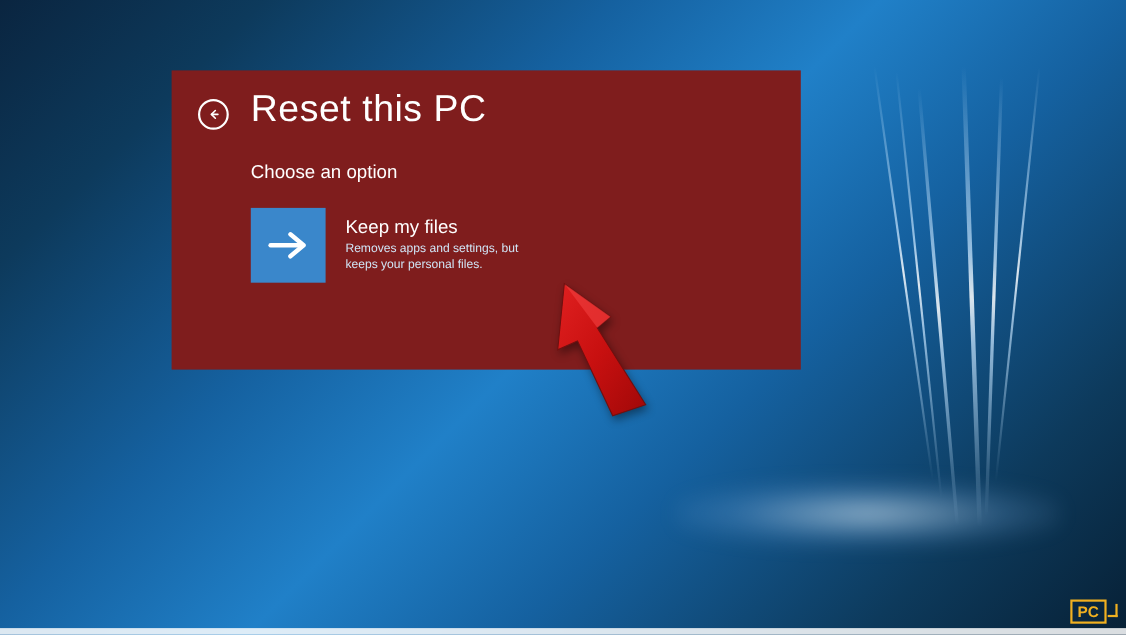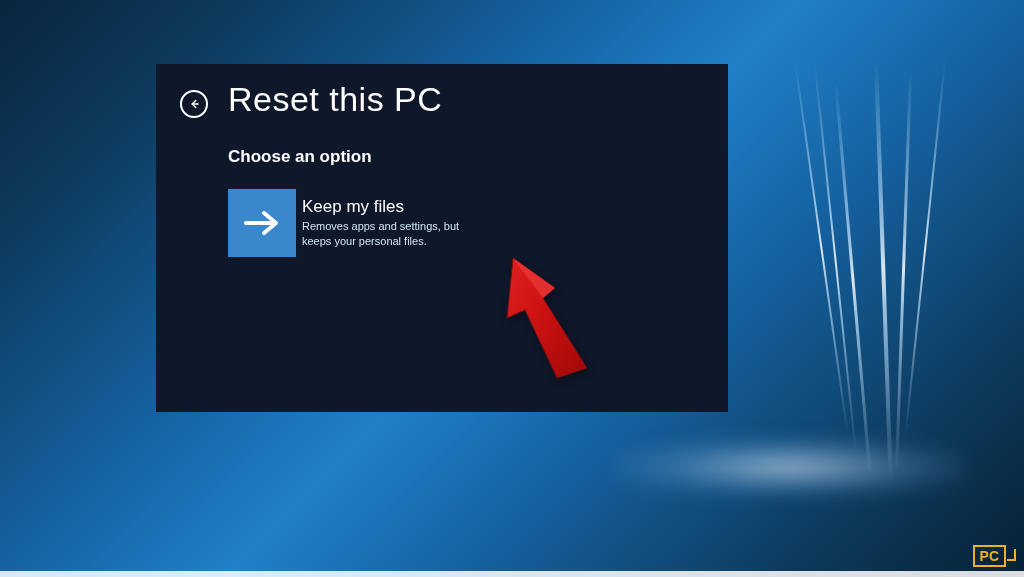--- a/index.html
+++ b/index.html
@@ -49,22 +49,22 @@
       height: 60px;
       background: radial-gradient(ellipse at center, rgba(220,240,255,0.6) 0%, rgba(150,200,255,0.2) 50%, transparent 80%);
       filter: blur(8px);
     }
     
     .dialog {
       position: absolute;
       left: 156px;
       top: 64px;
       width: 572px;
-      height: 348px;
-      background: #0f172a;
+      height: 272px;
+      background: #7f1d1d;
       color: #ffffff;
       padding: 16px 24px 24px 24px;
     }
     
     .dialog-header {
       display: flex;
       align-items: center;
       gap: 20px;
       margin-bottom: 28px;
     }
@@ -92,28 +92,28 @@
       font-weight: 300;
       letter-spacing: 0.5px;
     }
     
     .dialog-body {
       margin-left: 48px;
     }
     
     .subtitle {
       font-size: 17px;
-      font-weight: 700;
+      font-weight: 400;
       margin-bottom: 22px;
     }
     
     .option-tile {
       display: flex;
       align-items: center;
-      gap: 6px;
+      gap: 18px;
       margin-bottom: 18px;
       cursor: pointer;
       width: 300px;
     }
     
     .tile-icon {
       width: 68px;
       height: 68px;
       background: #3a87cb;
       display: flex;

